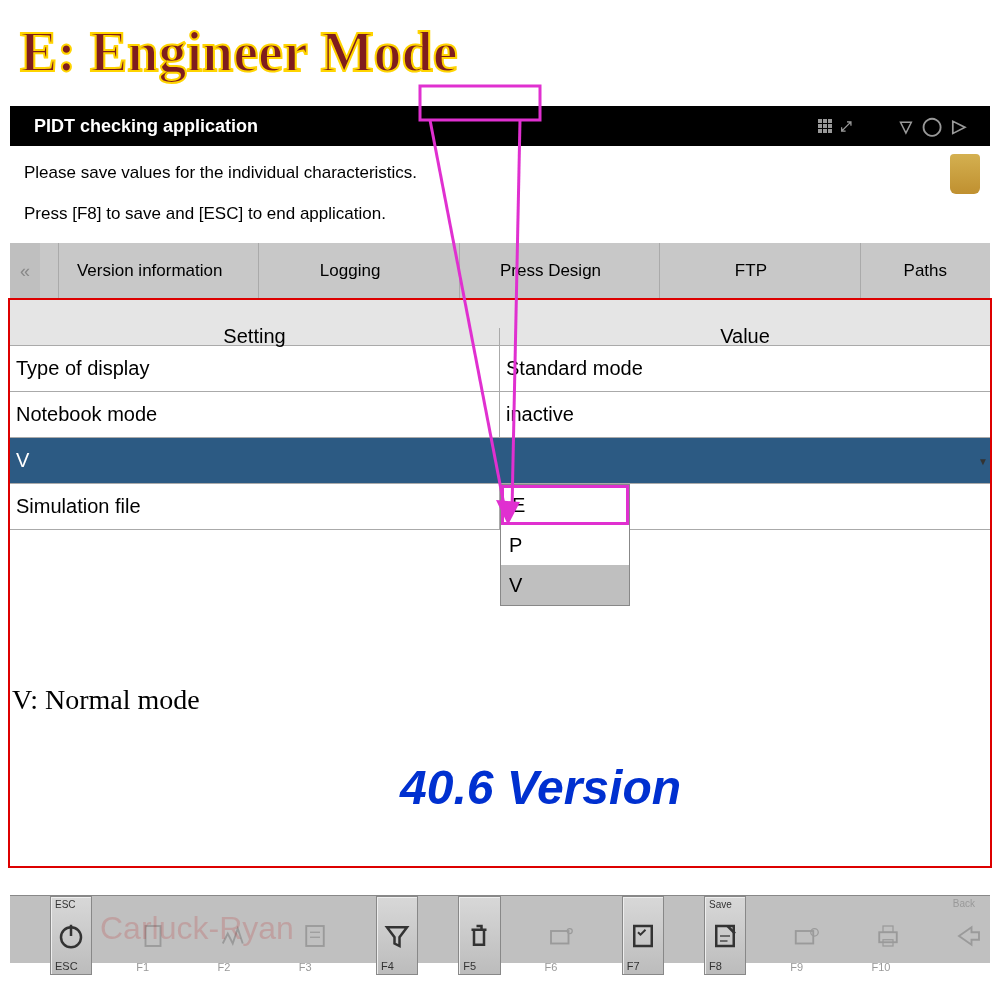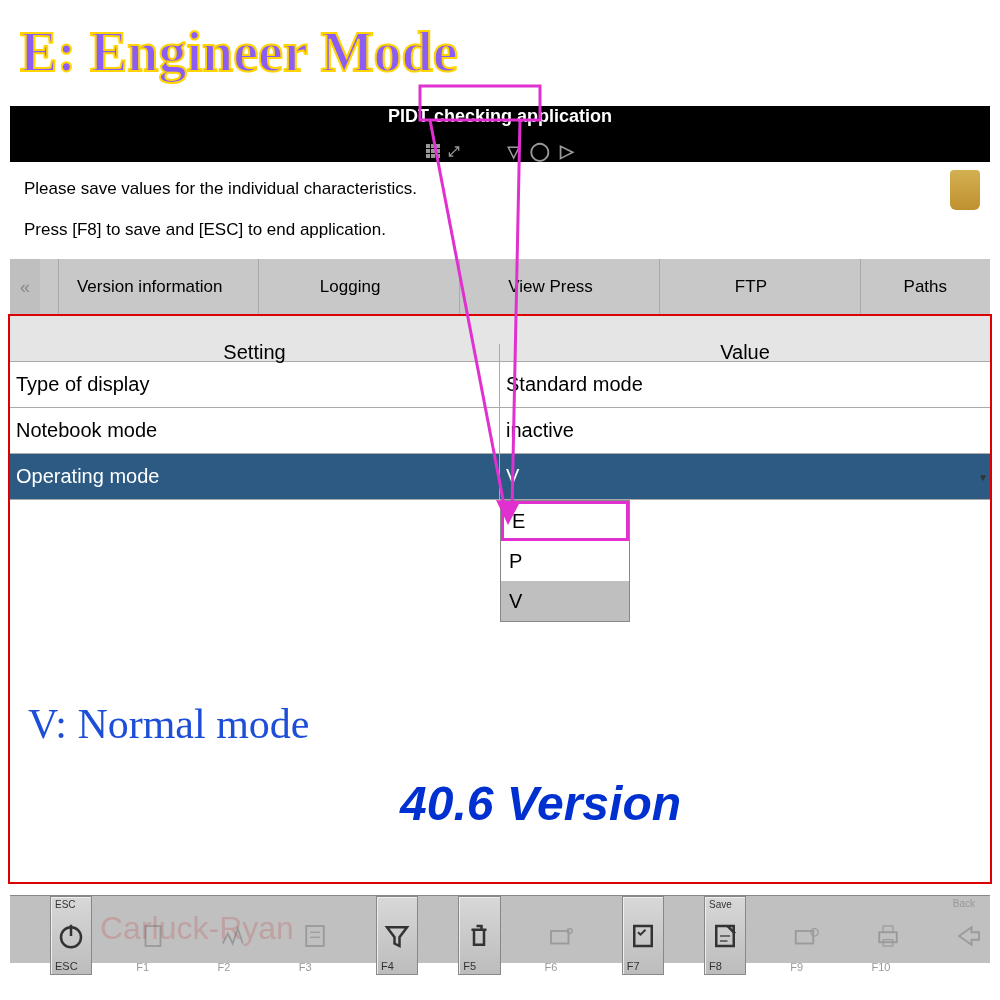--- a/index.html
+++ b/index.html
@@ -11,43 +11,42 @@
     position: relative;
     overflow: hidden;
   }
   .overlay-title {
     position: absolute;
     top: 20px;
     left: 20px;
     font-size: 56px;
     font-weight: bold;
     font-family: "Times New Roman", serif;
-    color: #8b5cf6;
+    color: #7f1d1d;
     -webkit-text-stroke: 2px #ffd400;
     text-shadow: 0 0 1px #ffd400;
     z-index: 100;
   }
   .app-window {
     position: absolute;
     top: 106px;
     left: 10px;
     width: 980px;
     background: #fff;
   }
   .titlebar {
     background: #000;
     color: #fff;
-    height: 56px;
+    height: 40px;
     display: flex;
     align-items: center;
     justify-content: space-between;
     padding: 0 24px;
     font-size: 18px;
     font-weight: bold;
-    flex-direction: column;
   }
   .titlebar-right {
     display: flex;
     gap: 10px;
     align-items: center;
     color: #999;
   }
   .grid-icon {
     display: grid;
     grid-template-columns: repeat(3, 4px);
@@ -175,25 +174,25 @@
   .dropdown-list .opt {
     height: 40px;
     display: flex;
     align-items: center;
     padding: 0 8px;
   }
   .dropdown-list .opt.e { border: 3px solid #e030d0; }
   .dropdown-list .opt.v { background: #bfbfbf; }
   .annot-normal {
     position: absolute;
-    left: 18px;
+    left: 2px;
     top: 384px;
     font-family: "Times New Roman", serif;
-    font-size: 42px;
-    color: #1d4ed8;
+    font-size: 28px;
+    color: #000000;
   }
   .annot-version {
     position: absolute;
     left: 390px;
     top: 460px;
     font-family: Arial, sans-serif;
     font-size: 48px;
     font-weight: bold;
     font-style: italic;
     color: #0030d0;
@@ -299,21 +298,21 @@
     <div>Please save values for the individual characteristics.</div>
     <div style="height:10px"></div>
     <div>Press [F8] to save and [ESC] to end application.</div>
     <div class="logo-right"></div>
   </div>
 
   <div class="tabs">
     <div class="tab-scroll">«</div>
     <div class="tab">Version information</div>
     <div class="tab">Logging</div>
-    <div class="tab" style="white-space:pre-line">View Press</div>
+    <div class="tab" style="white-space:pre-line">Press Design</div>
     <div class="tab">FTP</div>
     <div class="tab" style="flex:0.7">Paths</div>
   </div>
 
   <div class="content-frame">
     <div class="red-frame"></div>
 
     <div class="table-header">
       <div class="col-setting">Setting</div>
       <div class="col-value">Value</div>
@@ -321,26 +320,29 @@
 
     <div class="table-row">
       <div class="col-setting">Type of display</div>
       <div class="col-value">Standard mode</div>
     </div>
     <div class="table-row">
       <div class="col-setting">Notebook mode</div>
       <div class="col-value">inactive</div>
     </div>
     <div class="table-row selected">
-      <div class="col-setting">Operating mode</div>
       <div class="col-value">
         <span>V</span>
         <span class="dropdown-arrow">▼</span>
       </div>
     </div>
+    <div class="table-row">
+      <div class="col-setting">Simulation file</div>
+      <div class="col-value"></div>
+    </div>
 
     <div class="dropdown-list">
       <div class="opt e">E</div>
       <div class="opt">P</div>
       <div class="opt v">V</div>
     </div>
 
     <div class="annot-normal">V: Normal  mode</div>
     <div class="annot-version">40.6 Version</div>
   </div>

